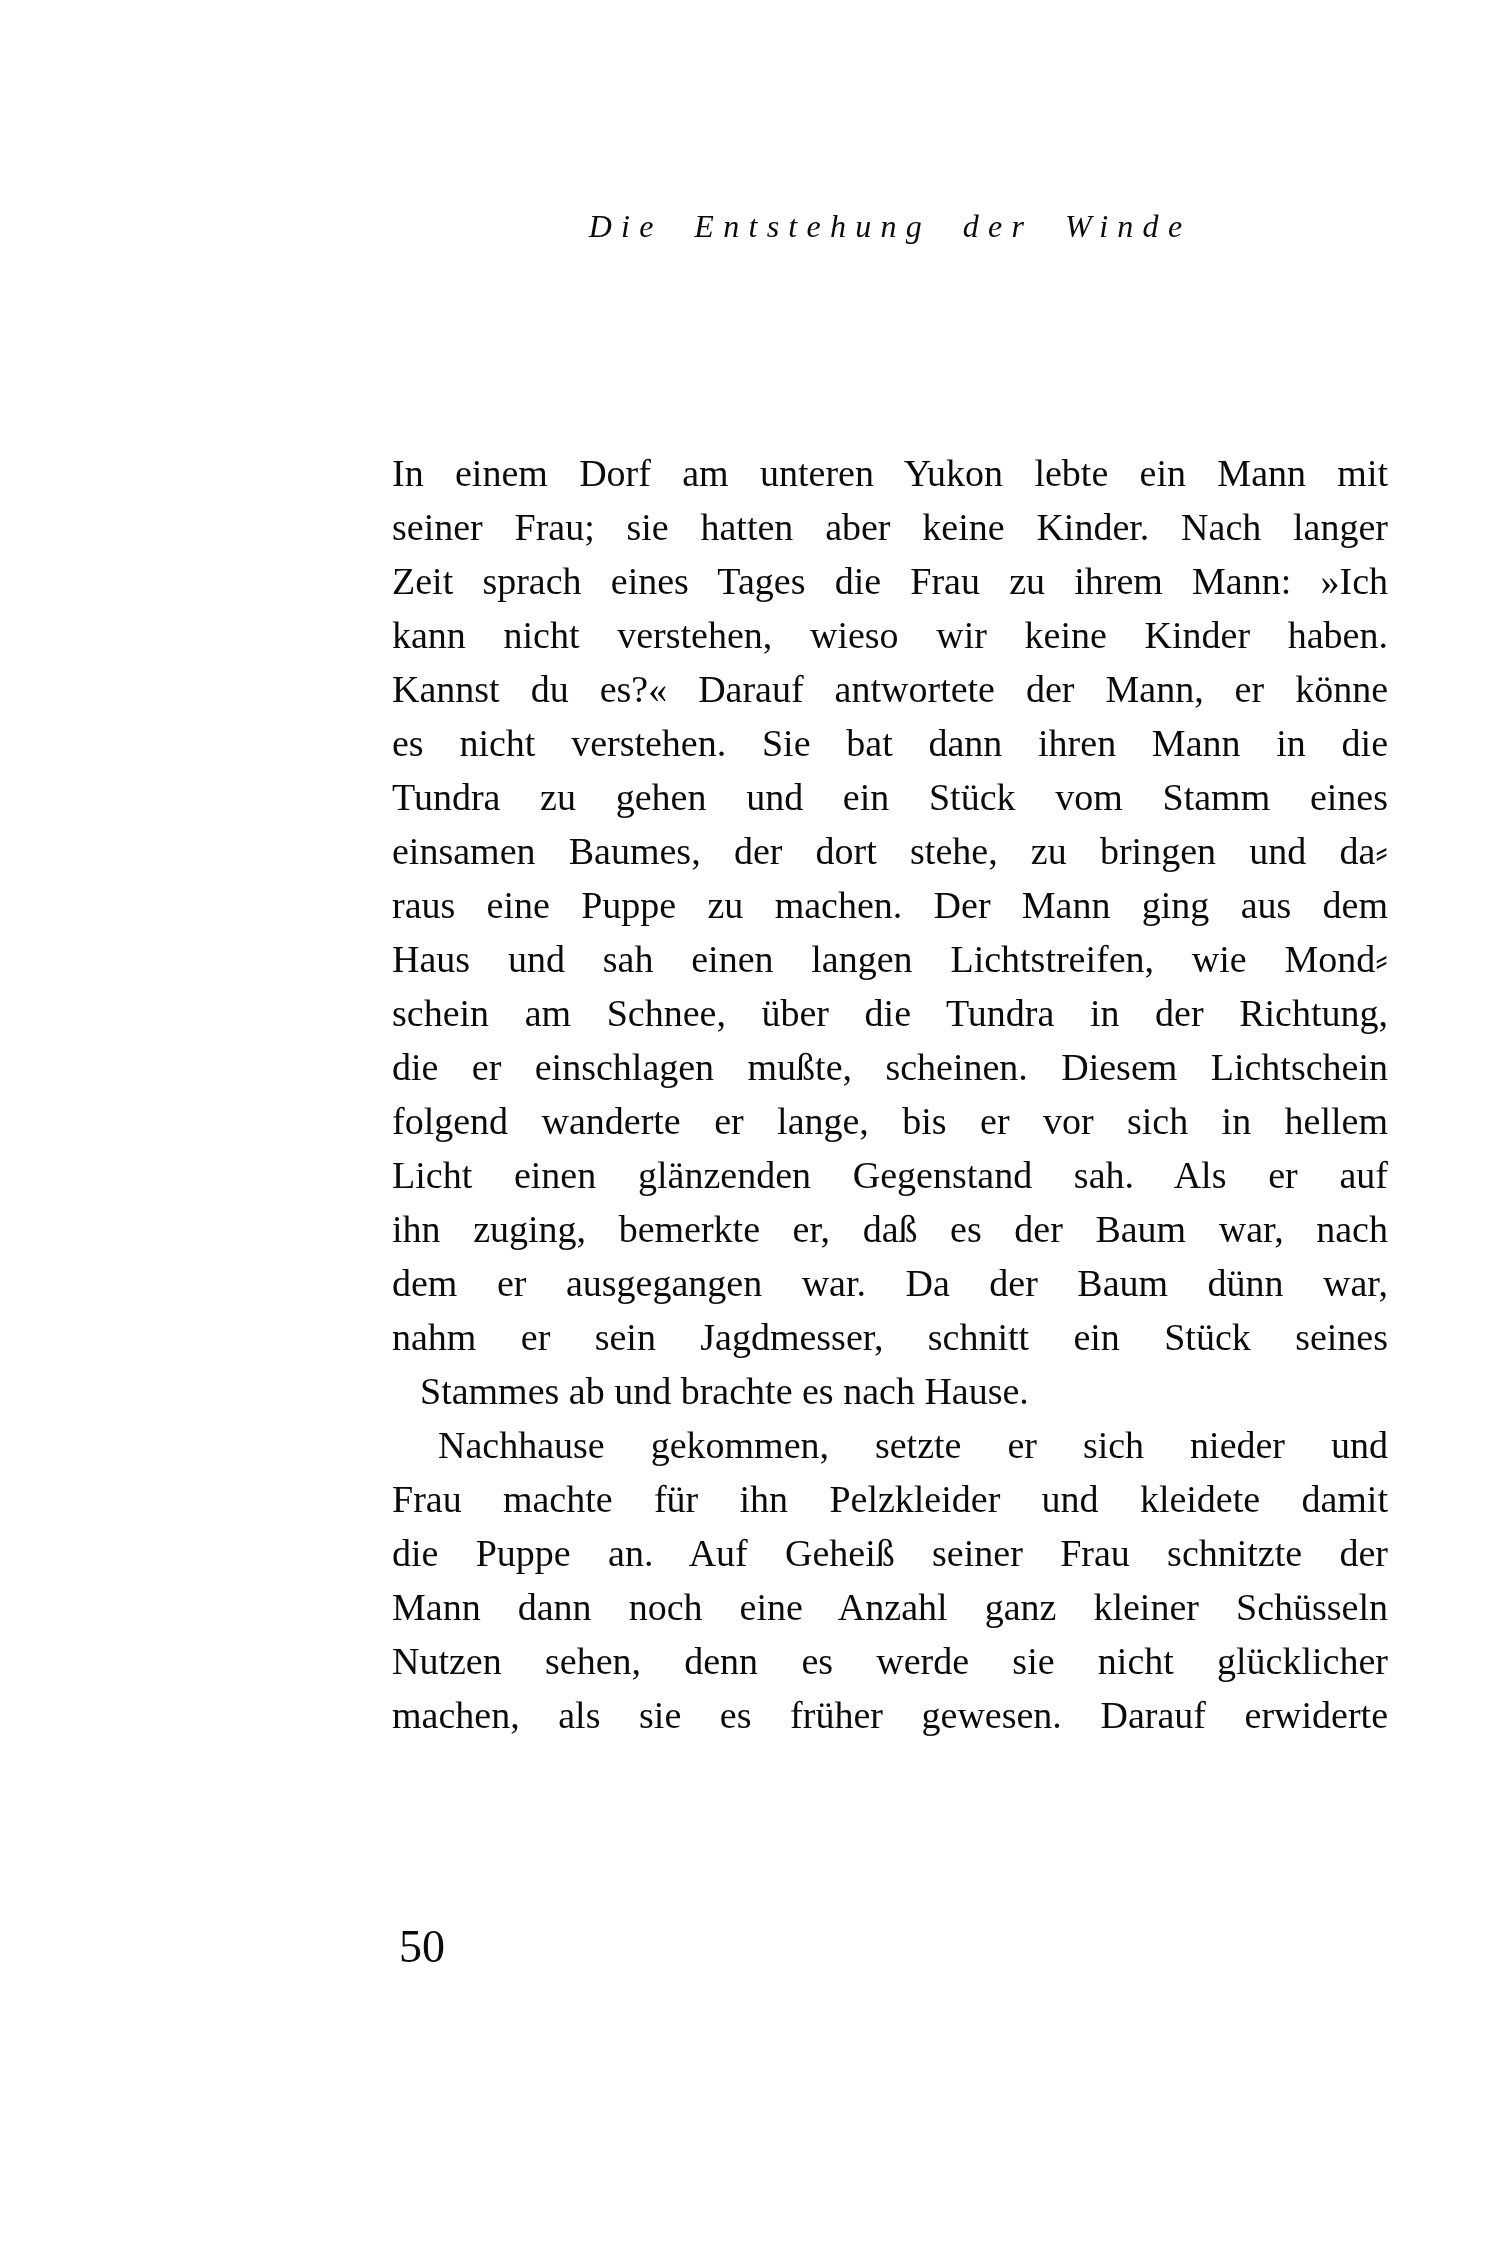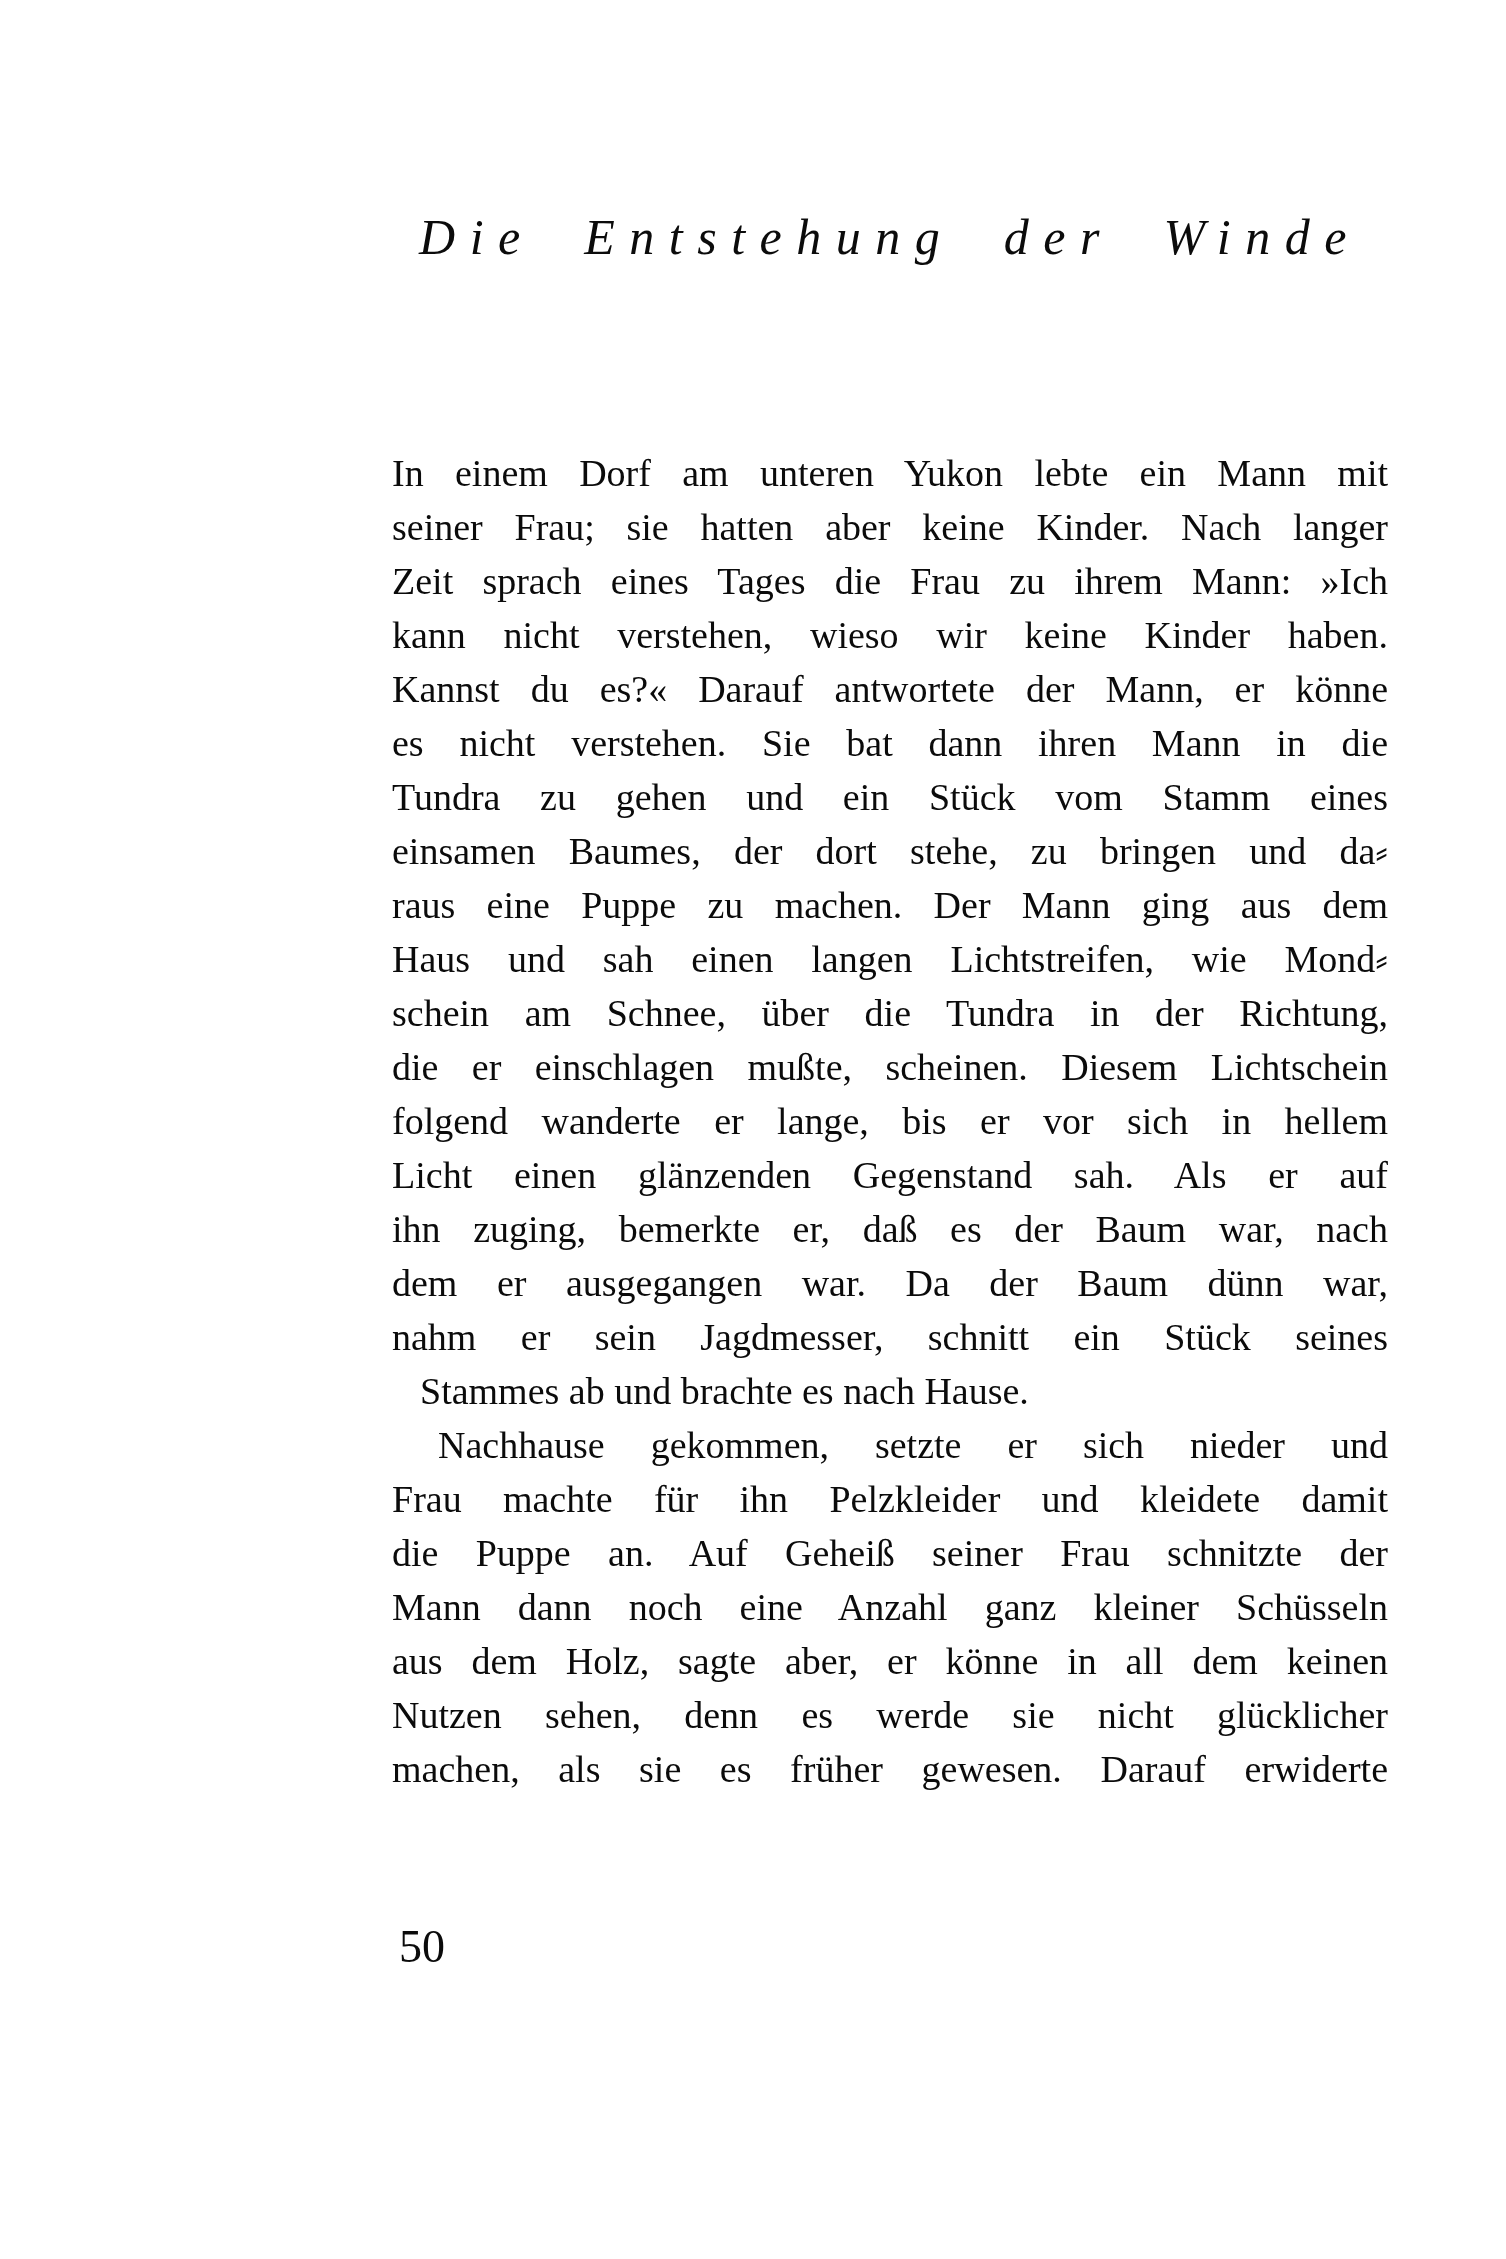--- a/index.html
+++ b/index.html
@@ -16,21 +16,21 @@
     color: #0b0b0b;
     overflow: hidden;
   }
   .title {
     position: absolute;
     top: 208px;
     left: 392px;
     width: 996px;
     text-align: center;
     font-style: italic;
-    font-size: 50px;
+    font-size: 32px;
     letter-spacing: 0.29em;
     word-spacing: 0.45em;
     white-space: nowrap;
     color: #0b0b0b;
   }
   .body-text {
     position: absolute;
     top: 446px;
     left: 392px;
     width: 996px;
@@ -82,19 +82,18 @@
       <div class="line">folgend wanderte er lange, bis er vor sich in hellem</div>
       <div class="line">Licht einen glänzenden Gegenstand sah. Als er auf</div>
       <div class="line">ihn zuging, bemerkte er, daß es der Baum war, nach</div>
       <div class="line">dem er ausgegangen war. Da der Baum dünn war,</div>
       <div class="line">nahm er sein Jagdmesser, schnitt ein Stück seines</div>
       <div class="line last">Stammes ab und brachte es nach Hause.</div>
       <div class="line indent">Nachhause gekommen, setzte er sich nieder und</div>
       <div class="line">Frau machte für ihn Pelzkleider und kleidete damit</div>
       <div class="line">die Puppe an. Auf Geheiß seiner Frau schnitzte der</div>
       <div class="line">Mann dann noch eine Anzahl ganz kleiner Schüsseln</div>
-      <div class="line">aus dem Holz, sagte aber, er könne in all dem keinen</div>
       <div class="line">Nutzen sehen, denn es werde sie nicht glücklicher</div>
       <div class="line">machen, als sie es früher gewesen. Darauf erwiderte</div>
     </div>
 
   <div class="page-number">50</div>
 </div>
 
 </body></html>

